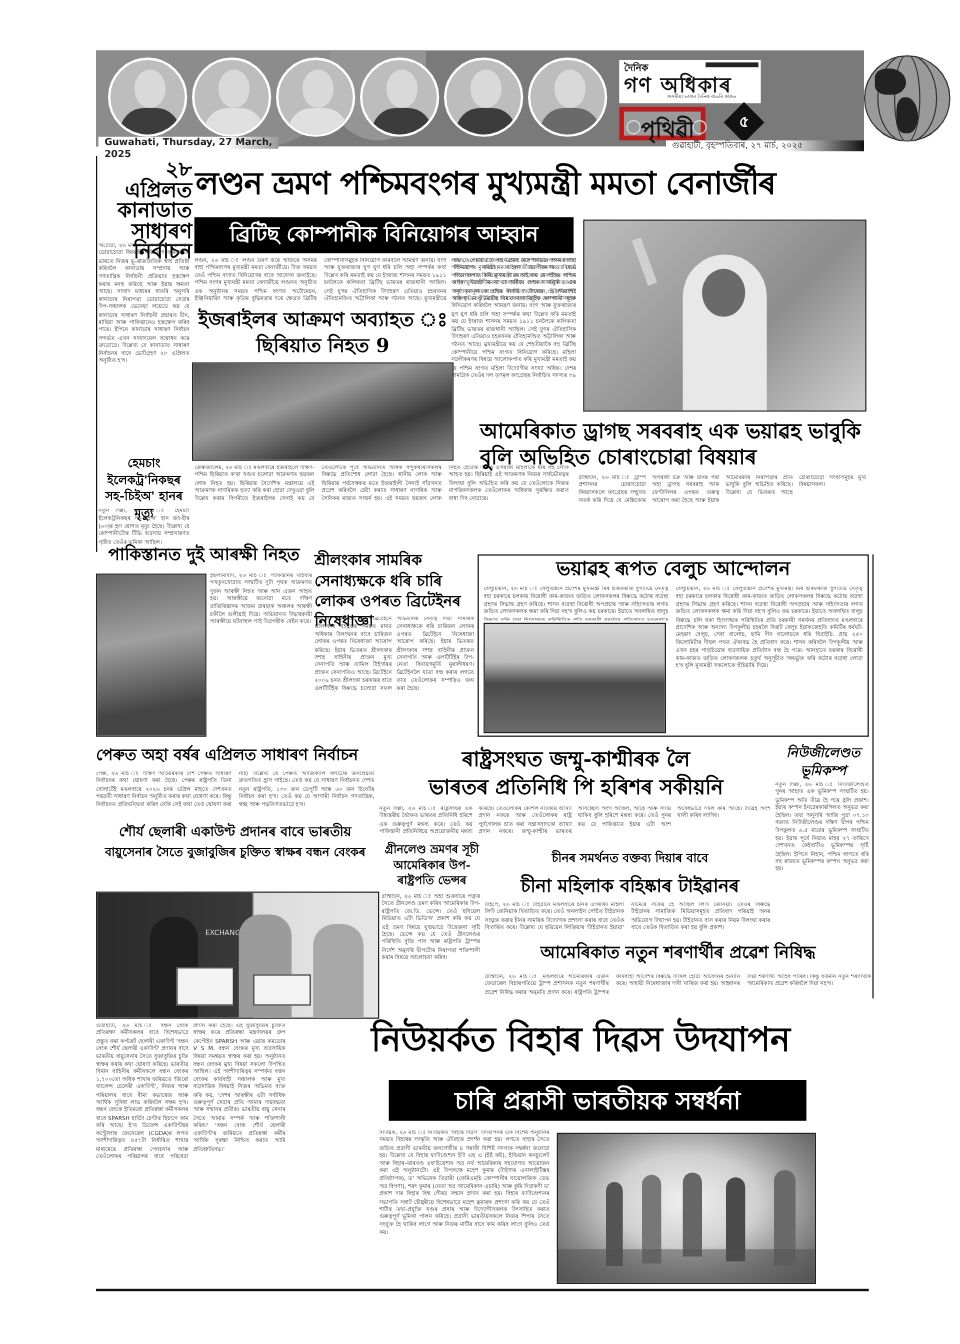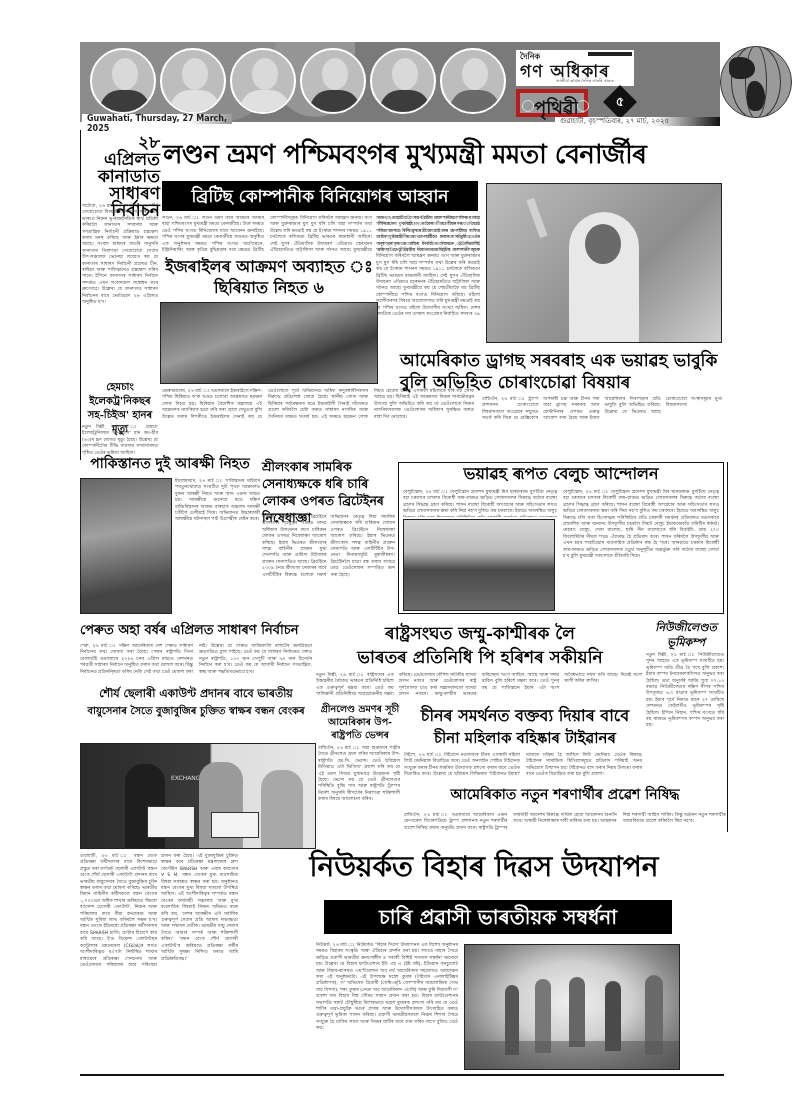--- a/index.html
+++ b/index.html
@@ -104,21 +104,21 @@
 <div class="abs hd inv" style="left:162px;top:181px;width:316px;height:30px;font-size:17px;line-height:30px;">ব্ৰিটিছ কোম্পানীক বিনিয়োগৰ আহ্বান</div>
 <div class="abs body-text" style="left:162px;top:215px;width:318px;height:40px;column-count:3;column-gap:6px;">লণ্ডন, ২৬ মাৰ্চ ঃ লণ্ডন ভ্ৰমণ কৰে আজৰে অসমৰ বাহা পশ্চিমবংগৰ মুখ্যমন্ত্ৰী মমতা বেনাৰ্জীয়ে। উক্ত সময়ত তেওঁ পশ্চিম বংগত বিনিয়োগৰ বাবে আবেদন জনাইছে। পশ্চিম বংগৰ মুখ্যমন্ত্ৰী মমতা বেনাৰ্জীয়ে লণ্ডনত অনুষ্ঠিত এক অনুষ্ঠানৰ সময়ত পশ্চিম বংগত অটোমেচন, ইঞ্জিনিয়াৰিং আৰু কৃত্ৰিম বুদ্ধিমত্তাৰ দৰে ক্ষেত্ৰত ব্ৰিটিছ কোম্পানীসমূহক বিনিয়োগ কৰিবলৈ আমন্ত্ৰণ জনায়। বংগ আৰু যুক্তৰাজ্যৰ যুগ যুগ ধৰি চলি অহা সম্পৰ্কৰ কথা উল্লেখ কৰি মমতাই কয় যে ইংৰাজ শাসনৰ সময়ত ১৯১১ চনলৈকে কলিকতা ব্ৰিটিছ ভাৰতৰ ৰাজধানী আছিল। সেই যুগৰ ঐতিহাসিক উদাহৰণ এতিয়াও চহৰখনৰ ঐতিহ্যমণ্ডিত অট্টালিকা আৰু গঠনত আছে। মুখ্যমন্ত্ৰীয়ে কয় যে শেহতীয়াকৈ বহু ব্ৰিটিছ কোম্পানীয়ে পশ্চিম বংগত বিনিয়োগ কৰিছে। মহিলা সৱলীকৰণৰ বিষয়ে আলোকপাত কৰি মুখ্যমন্ত্ৰী মমতাই কয় যে পশ্চিম বংগত মহিলা উদ্যোগীৰ সংখ্যা অধিক। দেশৰ সামগ্ৰিক তেওঁৰ দল তৃণমূল কংগ্ৰেছৰ নিৰ্বাচিত সদস্যৰ ৩৯ শতাংশই মহিলা। তেওঁ ব্ৰিটিছ বিমান সংস্থাসমূহক কলকাতা আৰু লণ্ডনৰ মাজত পোনপটীয়া বিমান সেৱা আৰম্ভ কৰিবলৈ আহ্বান জনাই আয়ুলিয়াই দিয়ে যে ব্ৰিটিছ এয়াৰৱেজৰ পূৰ্বে দুয়োখন চহৰৰ মাজত পোনপটীয়া বিমান সেৱা আছিল।</div>
 <div class="abs body-text" style="left:376px;top:215px;width:104px;height:100px;">লণ্ডন, ২৬ মাৰ্চ ঃ লণ্ডন ভ্ৰমণ কৰে আজৰে অসমৰ বাহা পশ্চিমবংগৰ মুখ্যমন্ত্ৰী মমতা বেনাৰ্জীয়ে। উক্ত সময়ত তেওঁ পশ্চিম বংগত বিনিয়োগৰ বাবে আবেদন জনাইছে। পশ্চিম বংগৰ মুখ্যমন্ত্ৰী মমতা বেনাৰ্জীয়ে লণ্ডনত অনুষ্ঠিত এক অনুষ্ঠানৰ সময়ত পশ্চিম বংগত অটোমেচন, ইঞ্জিনিয়াৰিং আৰু কৃত্ৰিম বুদ্ধিমত্তাৰ দৰে ক্ষেত্ৰত ব্ৰিটিছ কোম্পানীসমূহক বিনিয়োগ কৰিবলৈ আমন্ত্ৰণ জনায়। বংগ আৰু যুক্তৰাজ্যৰ যুগ যুগ ধৰি চলি অহা সম্পৰ্কৰ কথা উল্লেখ কৰি মমতাই কয় যে ইংৰাজ শাসনৰ সময়ত ১৯১১ চনলৈকে কলিকতা ব্ৰিটিছ ভাৰতৰ ৰাজধানী আছিল। সেই যুগৰ ঐতিহাসিক উদাহৰণ এতিয়াও চহৰখনৰ ঐতিহ্যমণ্ডিত অট্টালিকা আৰু গঠনত আছে। মুখ্যমন্ত্ৰীয়ে কয় যে শেহতীয়াকৈ বহু ব্ৰিটিছ কোম্পানীয়ে পশ্চিম বংগত বিনিয়োগ কৰিছে। মহিলা সৱলীকৰণৰ বিষয়ে আলোকপাত কৰি মুখ্যমন্ত্ৰী মমতাই কয় যে পশ্চিম বংগত মহিলা উদ্যোগীৰ সংখ্যা অধিক। দেশৰ সামগ্ৰিক তেওঁৰ দল তৃণমূল কংগ্ৰেছৰ নিৰ্বাচিত সদস্যৰ ৩৯ শতাংশই মহিলা। তেওঁ ব্ৰিটিছ বিমান সংস্থাসমূহক কলকাতা আৰু লণ্ডনৰ মাজত পোনপটীয়া বিমান সেৱা আৰম্ভ কৰিবলৈ আহ্বান জনাই আয়ুলিয়াই দিয়ে যে ব্ৰিটিছ এয়াৰৱেজৰ পূৰ্বে দুয়োখন চহৰৰ মাজত পোনপটীয়া বিমান সেৱা আছিল।</div>
 
 <div class="abs photo" style="left:486px;top:183px;width:236px;height:160px;background:linear-gradient(135deg,#bdbdbd,#8d8d8d 60%,#cfcfcf);">
   <div style="position:absolute;left:82px;top:28px;width:70px;height:130px;border-radius:35px 35px 0 0;background:#e8e8e8;"></div>
   <div style="position:absolute;left:98px;top:40px;width:36px;height:40px;border-radius:50%;background:#6a6a6a;"></div>
   <div style="position:absolute;left:46px;top:14px;width:8px;height:40px;background:#d0d0d0;transform:rotate(-20deg);"></div>
 </div>
 
-<div class="abs hd" style="left:162px;top:256px;width:214px;font-size:16px;text-align:center;line-height:21px;">ইজৰাইলৰ আক্ৰমণ অব্যাহত ঃ ছিৰিয়াত নিহত ৬</div>
+<div class="abs hd" style="left:162px;top:256px;width:214px;font-size:16px;text-align:center;line-height:21px;">ইজৰাইলৰ আক্ৰমণ অব্যাহত ঃ ছিৰিয়াত নিহত 9</div>
 <div class="abs photo" style="left:160px;top:302px;width:218px;height:82px;background:linear-gradient(160deg,#555,#9a9a9a 40%,#3a3a3a 70%,#888);"></div>
 <div class="abs body-text" style="left:162px;top:388px;width:312px;height:58px;column-count:3;column-gap:6px;">জেৰুজালেম, ২৬ মাৰ্চ ঃ মঙলবাৰে ইজৰাইলে দক্ষিণ-পশ্চিম ছিৰিয়াত ক'ৰা খণ্ডত চলোৱা আক্ৰমণত ছয়জন লোক নিহত হয়। ছিৰিয়াৰ বৈদেশিক মন্ত্ৰালয়ে এই আক্ৰমণক নাগৰিকক হত্যা কৰি কৰা হোৱা দেখুওৱা বুলি উল্লেখ কৰাৰ বিপৰীতে ইজৰাইলৰ সেনাই কয় যে তেওঁলোকে পূৰ্বে অভিযানত অধিক বন্দুকধাৰীসকলৰ বিৰুদ্ধে প্ৰতিশোধ লোৱা হৈছে। স্থানীয় লোক আৰু ছিৰিয়াৰ পৰ্যবেক্ষকৰ মতে ইজৰাইলী সৈন্যই গাঁৱখনত প্ৰৱেশ কৰিবলৈ চেষ্টা কৰাত সাধাৰণ নাগৰিক আৰু সৈনিকৰ মাজত সংঘৰ্ষ হয়। এই সময়ত ছয়জন লোক নিহত হোৱাৰ উপৰি এগৰাকী মহিলাকে ধৰি বহু লোক আহত হয়। ছিৰিয়াই এই আক্ৰমণক নিজৰ সাৰ্বভৌমত্বৰ উলংঘা বুলি অভিহিত কৰি কয় যে তেওঁলোকে নিজৰ নাগৰিকসকলক তেওঁলোকৰ অধিকাৰ সুৰক্ষিত কৰাত বাধা দিব নোৱাৰে।</div>
 
 <div class="abs hd" style="left:400px;top:349px;width:318px;font-size:17px;line-height:22px;">আমেৰিকাত ড্ৰাগছ সৰবৰাহ এক ভয়াৱহ ভাবুকি বুলি অভিহিত চোৰাংচোৱা বিষয়াৰ</div>
 <div class="abs body-text" style="left:482px;top:396px;width:240px;height:52px;column-count:4;column-gap:5px;">ৱাশ্বিংটন, ২৬ মাৰ্চ ঃ ট্ৰাম্প প্ৰশাসনৰ চোৰাংচোৱা বিষয়াসকলে কংগ্ৰেছৰ সন্মুখত সতৰ্ক কৰি দিয়ে যে মেক্সিকোৰ অপৰাধী চক্ৰ আৰু চীনৰ পৰা অহা ড্ৰাগছ সৰবৰাহ আক ফেণ্টানিলৰ ওপৰত গুৰুত্ব আৰোপ কৰা হৈছে আৰু ইয়াক আমেৰিকাৰ নিৰাপত্তাৰ প্ৰতি ভাবুকি বুলি অভিহিত কৰিছে। উল্লেখ্য যে ভিতৰত আছে চোৰাংচোৱা সংস্থাসমূহৰ মুখ্য বিষয়াসকল।</div>
 
 <div class="abs hd" style="left:80px;top:456px;width:180px;font-size:14px;text-align:center;">পাকিস্তানত দুই আৰক্ষী নিহত</div>
 <div class="abs photo" style="left:80px;top:478px;width:92px;height:136px;background:linear-gradient(170deg,#666,#a0a0a0 40%,#444 80%);"></div>
 <div class="abs body-text" style="left:175px;top:478px;width:85px;height:135px;">ইছলামাবাদ, ২৬ মাৰ্চ ঃ পাকিস্তানৰ খাইবাৰ পখতুনখোৱাত সংঘটিত দুটা পৃথক আক্ৰমণত দুজন আৰক্ষী নিহত আৰু আন এজন আহত হয়। আৰক্ষীয়ে জনোৱা মতে দক্ষিণ ৱাজিৰিস্তানৰ আজম ৱাৰছাক অঞ্চলৰ আৰক্ষী চকীলৈ গুলীয়াই দিয়ে। অভিযানত উদ্ধাৰকাৰী আৰক্ষীয়ে ঘটনাস্থল পাই উগ্ৰপন্থীক বেষ্টন কৰে।</div>
 
@@ -151,21 +151,21 @@
   <div style="position:absolute;left:118px;top:18px;width:44px;height:88px;border-radius:18px 18px 0 0;background:#9b9b9b;"></div>
   <div style="position:absolute;left:180px;top:26px;width:42px;height:80px;border-radius:18px 18px 0 0;background:#a8a8a8;"></div>
   <div style="position:absolute;left:66px;top:62px;width:48px;height:32px;background:#f3f3f3;border:1px solid #333;"></div>
   <div style="position:absolute;left:130px;top:68px;width:48px;height:26px;background:#f3f3f3;border:1px solid #333;"></div>
 </div>
 <div class="abs body-text" style="left:80px;top:853px;width:158px;height:252px;column-count:2;column-gap:4px;">গুৱাহাটী, ২৬ মাৰ্চ ঃ বন্ধন বেংক প্ৰতিৰক্ষা কৰ্মীসকলৰ বাবে বিশেষভাৱে প্ৰস্তুত কৰা কৰ্পৰেট ছেলাৰী একাউণ্ট 'বন্ধন বেংক শৌৰ্য ছেলাৰী একাউণ্ট' প্ৰদানৰ বাবে ভাৰতীয় বায়ুসেনাৰ সৈতে বুজাবুজিৰ চুক্তি স্বাক্ষৰ কৰাৰ কথা ঘোষণা কৰিছে। ভাৰতীয় বিমান বাহিনীৰ কৰ্মীসকলে বন্ধন বেংকৰ ১,৭০০তো অধিক শাখাৰ জৰিয়তে 'জিৰো ব্যালেন্স চেলেৰী একাউণ্ট', নিজৰ আৰু পৰিয়ালৰ বাবে বীমা কভাৰেজ আৰু আৰ্থিক সুবিধা লাভ কৰিবলৈ সক্ষম হ'ব। বন্ধন বেংকে ইতিমধ্যে প্ৰতিৰক্ষা কৰ্মীসকলৰ বাবে SPARSH হাৰ্ডিং চেণ্টাৰ হিচাপে কাম কৰি আছে। ই'ত ডিফেন্স একাউণ্টছৰ কণ্ট্ৰোলাৰ জেনেৰেল (CGDA)ৰ লগত অংশীদাৰিত্বত ৪৫৭টা নিৰ্ধাৰিত শাখাৰ মাধ্যমেৰে প্ৰতিৰক্ষা পেনচনাৰ আৰু তেওঁলোকৰ পৰিয়ালৰ বাবে পৰিষেৱা প্ৰদান কৰা হৈছে। এই বুজাবুজিৰ চুক্তিত স্বাক্ষৰ কৰে প্ৰতিৰক্ষা মন্ত্ৰণালয়ৰ গ্ৰুপ কেপ্টেইন SPARSH আৰু এয়াৰ কমডোৰ V S M. বন্ধন বেংকৰ মুখ্য ব্যৱসায়িক বিষয়া সমন্বয়ত স্বাক্ষৰ কৰা হয়। অনুষ্ঠানত বন্ধন বেংকৰ মুখ্য বিষয়া সকলো উপস্থিত আছিল। এই অংশীদাৰিত্বৰ সম্পৰ্কত বন্ধন বেংকৰ কাৰ্যবাহী সঞ্চালক আৰু মুখ্য ব্যৱসায়িক বিষয়াই নিজৰ অভিমত ব্যক্ত কৰি কয়, 'দেশৰ আৰক্ষীৰ এটা সৰ্বাধিক গুৰুত্বপূৰ্ণ সেৱাৰ প্ৰতি আমাৰ দায়বদ্ধতা আৰু সম্মানৰ প্ৰতীক। ভাৰতীয় বায়ু সেনাৰ সৈতে আমাৰ সম্পৰ্ক আৰু শক্তিশালী কৰিব।' 'বন্ধন বেংক শৌৰ্য ছেলাৰী একাউণ্ট'ৰ জৰিয়তে প্ৰতিৰক্ষা কৰ্মীৰ আৰ্থিক সুৰক্ষা নিশ্চিত কৰাত আমি প্ৰতিশ্ৰুতিবদ্ধ।'</div>
 
 <div class="abs hd" style="left:318px;top:702px;width:84px;font-size:9.5px;text-align:center;line-height:13px;">গ্ৰীনলেণ্ড ভ্ৰমণৰ সূচী আমেৰিকাৰ উপ-ৰাষ্ট্ৰপতি ভেন্সৰ</div>
 <div class="abs body-text" style="left:318px;top:745px;width:82px;height:95px;">ৱাশ্বিংটন, ২৬ মাৰ্চ ঃ অহা শুক্ৰবাৰে পত্নীৰ সৈতে গ্ৰীনলেণ্ড ভ্ৰমণ কৰিব আমেৰিকাৰ উপ-ৰাষ্ট্ৰপতি জে.ডি. ভেন্সে। তেওঁ ছবিয়েল মিডিয়াত এটা ভিডিঅ' প্ৰকাশ কৰি কয় যে এই ভ্ৰমণ বিষয়ে যুগ্মভাৱে উত্তেজনা সৃষ্টি হৈছে। ভেন্সে কয় যে তেওঁ গ্ৰীনলেণ্ডৰ পৰিস্থিতি বুজি পাব আৰু ৰাষ্ট্ৰপতি ট্ৰাম্পৰ নিৰ্দেশ অনুসৰি দ্বীপটোৰ নিৰাপত্তা শক্তিশালী কৰাৰ বিষয়ে আলোচনা কৰিব।</div>
 
-<div class="abs hd" style="left:406px;top:706px;width:238px;font-size:16px;text-align:center;line-height:20px;white-space:nowrap;">চীনৰ সমৰ্থনত বক্তব্য দিয়াৰ বাবে</div>
+<div class="abs hd" style="left:406px;top:706px;width:238px;font-size:10px;text-align:center;line-height:20px;white-space:nowrap;">চীনৰ সমৰ্থনত বক্তব্য দিয়াৰ বাবে</div>
 <div class="abs hd" style="left:406px;top:728px;width:238px;font-size:15px;text-align:center;line-height:20px;">চীনা মহিলাক বহিষ্কাৰ টাইৱানৰ</div>
 <div class="abs body-text" style="left:404px;top:752px;width:238px;height:32px;column-count:2;column-gap:6px;">টাইপে, ২৬ মাৰ্চ ঃ টাইৱানে মঙলবাৰে চীনৰ এগৰাকী মহিলা লিউ জেনিয়াক বিতাড়িত কৰে। তেওঁ অনলাইন পোষ্টত টাইৱানক সংযুক্ত কৰাৰ চীনৰ সামৰিক উদ্যোগক প্ৰশংসা কৰাৰ বাবে তেওঁক বিতাৰিত কৰে। উল্লেখ্য যে ছয়িয়েন লিজিয়াৰ 'টাইৱানত ইয়ায়া' নামেৰে সক্ৰিয় হৈ আছিল লিউ জেনিয়া। তেওঁৰ বিৰুদ্ধে টাইৱানৰ সামাজিক মিডিয়াসমূহত প্ৰতিবাদ পৰিয়াই অনৰ অভিযোগ উত্থাপন হয়। টাইৱানত বাস কৰাৰ নিয়ম উলংঘা কৰাৰ বাবে তেওঁক বিতাড়িত কৰা হয় বুলি প্ৰকাশ।</div>
 
 <div class="abs hd" style="left:404px;top:787px;width:322px;font-size:14px;text-align:center;white-space:nowrap;">আমেৰিকাত নতুন শৰণাৰ্থীৰ প্ৰৱেশ নিষিদ্ধ</div>
 <div class="abs body-text" style="left:404px;top:812px;width:322px;height:26px;column-count:3;column-gap:6px;">ৱাশ্বিংটন, ২৬ মাৰ্চ ঃ মঙলবাৰে আমেৰিকাৰ এজন ফেডাৰেল বিচাৰপতিয়ে ট্ৰাম্প প্ৰশাসনক নতুন শৰণাৰ্থীৰ প্ৰৱেশ নিষিদ্ধ কৰাৰ অনুমতি প্ৰদান কৰে। ৰাষ্ট্ৰপতি ট্ৰাম্পৰ কাৰ্যবাহী আদেশৰ বিৰুদ্ধে দাখিল হোৱা আবেদনৰ শুনানি কৰে। অস্থায়ী নিষেধাজ্ঞাৰ দাবী খাৰিজ কৰা হয়। আহ্বানৰ দিয়া শৰণাৰ্থী আহিব পাৰিব। কিন্তু বৰ্তমান নতুন শৰণাৰ্থীক আমেৰিকাত প্ৰৱেশ কৰিবলৈ দিয়া নহ'ব।</div>
 
 <div class="abs hd" style="left:244px;top:852px;width:480px;font-size:28px;text-align:center;white-space:nowrap;">নিউয়ৰ্কত বিহাৰ দিৱস উদযাপন</div>
 <div class="abs hd inv" style="left:324px;top:900px;width:348px;height:34px;font-size:20px;line-height:34px;">চাৰি প্ৰৱাসী ভাৰতীয়ক সম্বৰ্ধনা</div>
 <div class="abs body-text" style="left:316px;top:942px;width:142px;height:125px;">নিউয়ৰ্ক, ২৬ মাৰ্চ ঃ নিউয়ৰ্কত 'বিহাৰ দিৱস' উদযাপনৰ এক বিশেষ অনুষ্ঠানৰ সময়ত বিহাৰৰ সংস্কৃতি আৰু ঐতিহ্যৰ প্ৰদৰ্শন কৰা হয়। লগতে বাহাৰ সৈতে জড়িত প্ৰৱাসী ভাৰতীয় জনগোষ্ঠীৰ ৪ গৰাকী বিশিষ্ট সদস্যক সম্বৰ্ধনা জনোৱা হয়। উল্লেখ্য যে বিহাৰ ফাউণ্ডেশ্যন ইউ এছ এ (ইষ্ট কষ্ট), ইণ্ডিয়ান কনচ্যুলেট আৰু বিহাৰ-ঝাৰখণ্ড এছ'চিয়েশ্যন অৱ নৰ্থ আমেৰিকাৰ সহযোগত আয়োজন কৰা এই অনুষ্ঠানটো। এই উপলক্ষে মহেশ কুমাৰ (টাইগাৰ এনালাইটিক্সৰ প্ৰতিষ্ঠাপক), ড' অভিষেক তিৱাৰী (কেমিএম্‌চি কোম্পানীৰ বায়োলজিক ডেভ অৱ বিপণা), শৰৎ কুমাৰ (নেতা অৱ আমেৰিকান এচাৰি) আৰু কুমি দিৱাকণী ড' প্ৰকাশ দাৰ বিহাৰ বিশ্ব গৌৰৱ সন্মান প্ৰদান কৰা হয়। বিহাৰ ফাউণ্ডেশ্যনৰ সভাপতি সন্নাট চৌধুৰীয়ে বিশেষভাৱে মহেশ কুমাৰক প্ৰশংসা কৰি কয় যে তেওঁ শাৰ্টাৰ তথ্য-প্ৰযুক্তি খণ্ডৰ প্ৰসাৰ আৰু উদ্যোগীসকলক উৎসাহিত কৰাত গুৰুত্বপূৰ্ণ ভূমিকা পালন কৰিছে। প্ৰৱাসী ভাৰতীয়সকলে নিজৰ শিপাৰ সৈতে সংযুক্ত হৈ থাকিব লাগে আৰু নিজৰ মাটিৰ বাবে কাম কৰিব লাগে বুলিও তেওঁ কয়।</div>
 <div class="abs photo" style="left:464px;top:944px;width:216px;height:126px;background:radial-gradient(ellipse at 50% 45%,#f0f0f0 0%,#cfcfcf 40%,#8a8a8a 70%,#555 100%);">

